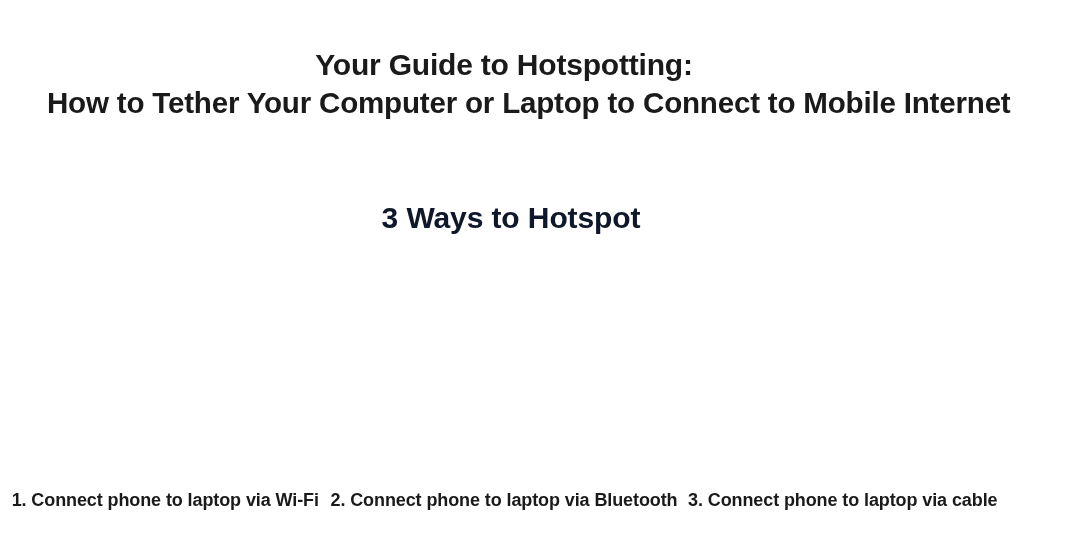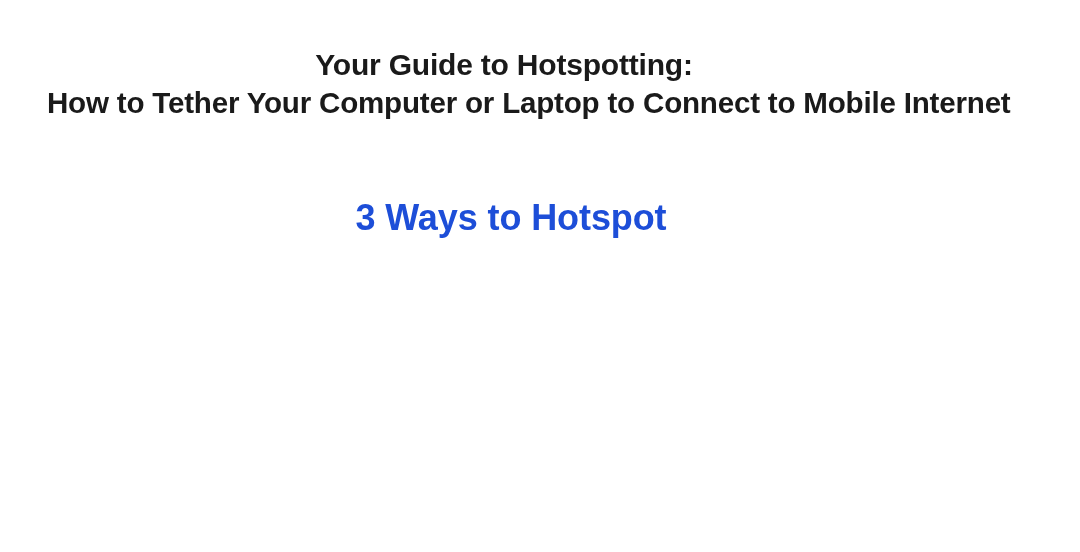--- a/index.html
+++ b/index.html
@@ -39,25 +39,25 @@
     white-space: nowrap;
   }
   .headline-line-2 {
     transform: scaleX(0.985);
   }
 
   
   .section-heading {
     margin-top: 78px;
     text-align: center;
-    font-size: 36px;
+    font-size: 30px;
     font-weight: bold;
     line-height: 36px;
     letter-spacing: -0.1px;
-    color: #1d4ed8;
+    color: #0f172a;
     
     padding-left: 14px;
   }
 
   
   .illustration-row {
     display: flex;
     margin-top: 26px;
     height: 200px;
   }
@@ -97,14 +97,19 @@
   </div>
 
   <div class="section-heading">3 Ways to Hotspot</div>
 
   <div class="illustration-row">
     <div class="illustration-slot"></div>
     <div class="illustration-slot"></div>
     <div class="illustration-slot"></div>
   </div>
 
+  <div class="caption-row">
+    <div class="caption">1. Connect phone to laptop via Wi-Fi</div>
+    <div class="caption">2. Connect phone to laptop via Bluetooth</div>
+    <div class="caption">3. Connect phone to laptop via cable</div>
+  </div>
 
 </div>
 
 </body></html>

